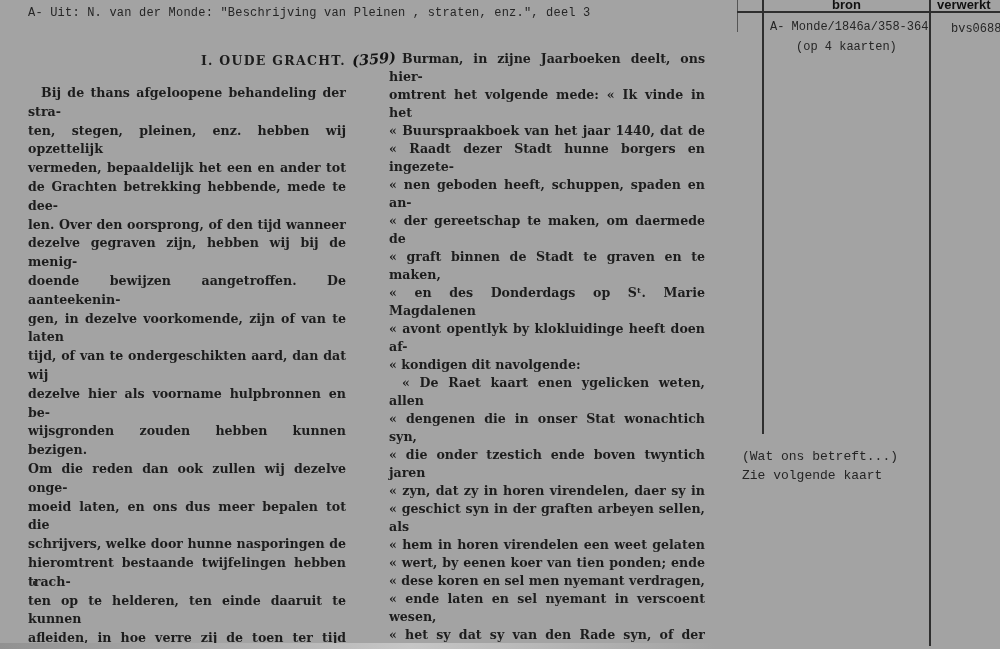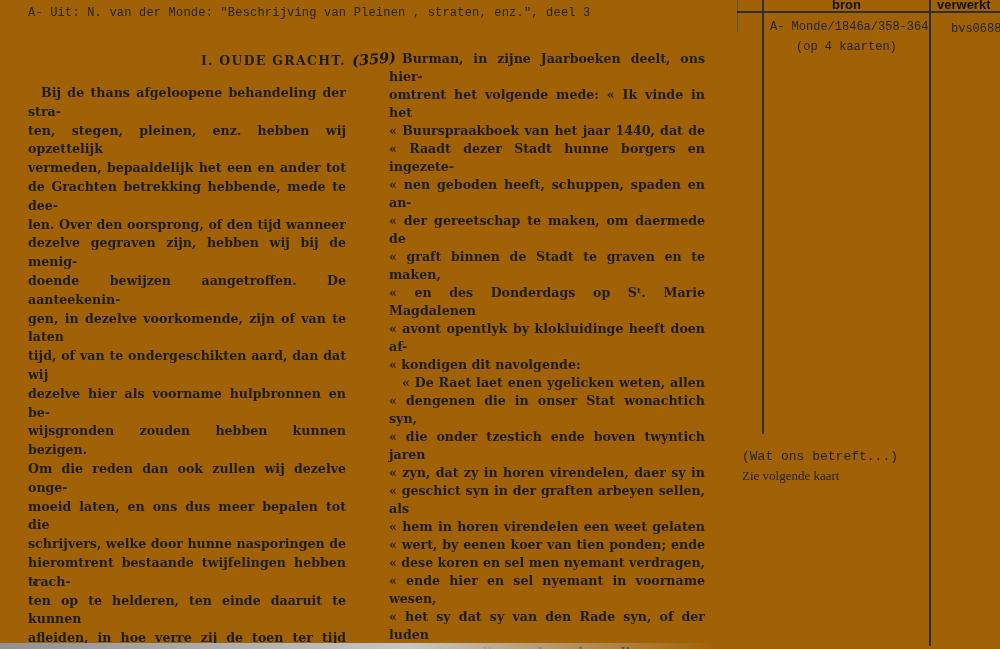--- a/index.html
+++ b/index.html
@@ -4,21 +4,21 @@
 <style>
   html,body{margin:0;padding:0;}
   body{
     width:1000px;height:649px;
     background:#ffffff;
     font-family:"Liberation Sans", sans-serif;
     overflow:hidden;
   }
   .screen{
     position:relative;width:1000px;height:649px;
-    background:#a16207;overflow:hidden;
+    background:#a3a3a3;overflow:hidden;
   }
   
   .tw{
     font-family:"Liberation Mono", monospace;
     color:#252525;
     white-space:pre;
   }
   .source-line{
     position:absolute;left:28px;top:6px;
     font-size:12px;letter-spacing:0.2px;
@@ -61,21 +61,21 @@
     position:absolute;top:-3px;
     font-family:"Liberation Sans",sans-serif;
     font-weight:bold;font-size:13px;color:#111;
   }
   .hdr-bron{left:764px;width:165px;text-align:center;}
   .hdr-verwerkt{left:937px;}
   .bron-line1{position:absolute;left:770px;top:20px;font-size:12px;}
   .bron-line2{position:absolute;left:796px;top:40px;font-size:12px;}
   .verwerkt-entry{position:absolute;left:937px;top:22px;font-size:12px;margin-left:14px;}
   .note-line1{position:absolute;left:742px;top:449px;font-size:13px;}
-  .note-line2{position:absolute;left:742px;top:468px;font-size:13px;font-family:Liberation Serif, serif;}
+  .note-line2{position:absolute;left:742px;top:468px;font-size:13px;}
   
   .ink-speck{
     position:absolute;left:33px;top:581px;width:4px;height:4px;
     background:#2b2b2b;border-radius:1px;
   }
   .scan-edge{
     position:absolute;left:0;top:643px;width:745px;height:6px;
     background:linear-gradient(to right,#919191,#c6c6c6 55%,rgba(255,255,255,0) 96%);
   }
 </style>
@@ -119,29 +119,29 @@
         <div class="line">« Buurspraakboek van het jaar 1440, dat de</div>
         <div class="line">« Raadt dezer Stadt hunne borgers en ingezete-</div>
         <div class="line">« nen geboden heeft, schuppen, spaden en an-</div>
         <div class="line">« der gereetschap te maken, om daermede de</div>
         <div class="line">« graft binnen de Stadt te graven en te maken,</div>
         <div class="line">« en des Donderdags op Sᵗ. Marie Magdalenen</div>
         <div class="line">« avont opentlyk by klokluidinge heeft doen af-</div>
         <div class="line">« kondigen dit navolgende:</div>
       </div>
     <div class="para">
-        <div class="line">« De Raet laet enen ygelicken weten, allen</div>
+        <div class="line">« De Raet kaart enen ygelicken weten, allen</div>
         <div class="line">« dengenen die in onser Stat wonachtich syn,</div>
         <div class="line">« die onder tzestich ende boven twyntich jaren</div>
         <div class="line">« zyn, dat zy in horen virendelen, daer sy in</div>
         <div class="line">« geschict syn in der graften arbeyen sellen, als</div>
         <div class="line">« hem in horen virendelen een weet gelaten</div>
         <div class="line">« wert, by eenen koer van tien ponden; ende</div>
         <div class="line">« dese koren en sel men nyemant verdragen,</div>
-        <div class="line">« ende hier en sel nyemant in voorname wesen,</div>
+        <div class="line">« ende laten en sel nyemant in verscoent wesen,</div>
         <div class="line">« het sy dat sy van den Rade syn, of der luden</div>
         <div class="line">« knechten die om hoer loen dienen, mer die</div>
       </div>
 
   </div>
 
   <div class="vline vline-c"></div>
   <div class="vline vline-a"></div>
   <div class="vline vline-b"></div>
   <div class="hline"></div>

